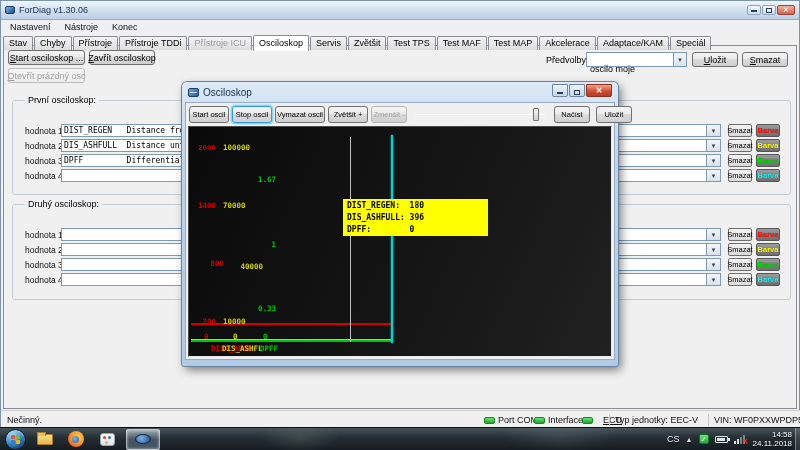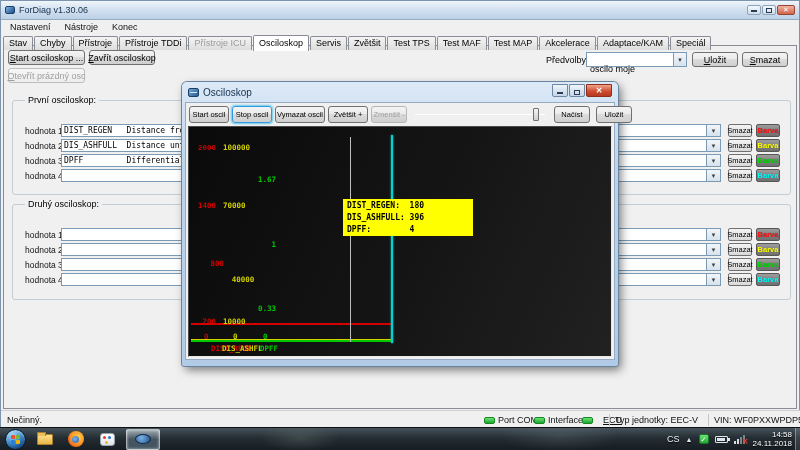--- a/index.html
+++ b/index.html
@@ -106,21 +106,21 @@
     border-radius:1px;background:linear-gradient(#f4f4f4,#cfcfcf);}
 
   .scope{position:absolute;left:2px;right:2px;top:23px;bottom:2px;
     background:linear-gradient(115deg,#0a0a0a,#151515 55%,#212121);
     border:1px solid;border-color:#4a4a4a #e8e8e8 #e8e8e8 #4a4a4a;overflow:hidden;}
   .scope-tick{position:absolute;font:bold 7.5px "DejaVu Sans Mono",monospace;line-height:8px;white-space:pre;}
   .scope-trace{position:absolute;height:2px;}
   .scope-cursor{position:absolute;left:161px;top:10px;width:1px;height:205px;background:#bdbdbd;}
   .scope-marker{position:absolute;left:202px;top:8px;width:2px;height:208px;background:#00d2d2;
     box-shadow:0 0 2px #00d2d2;}
-  .scope-tooltip{position:absolute;left:154px;top:72px;width:130px;height:37px;background:#ffff00;
+  .scope-tooltip{position:absolute;left:154px;top:72px;width:145px;height:37px;background:#ffff00;
     color:#000;font:bold 8px/12px "DejaVu Sans Mono",monospace;padding:1px 4px;white-space:pre;z-index:5;}
 
   
   .taskbar{position:absolute;left:0;top:427px;width:800px;height:23px;z-index:20;display:flex;align-items:center;
     background-image:radial-gradient(40px 14px at 300px 10px,rgba(170,190,170,.18),transparent),
       radial-gradient(60px 16px at 560px 8px,rgba(160,180,185,.16),transparent),
       linear-gradient(#46535b,#242d33 45%,#161d22);
     border-top:1px solid #0d1114;}
   .orb{width:21px;height:21px;border-radius:50%;margin-left:5px;position:relative;flex:0 0 auto;
     background:radial-gradient(circle at 35% 30%,#9fdcf9,#2d7dc4 50%,#123a6e 80%);
@@ -321,34 +321,34 @@
 
       <span class="scope-tick" style="color: rgb(212, 0, 0); left: 0px; width: 27px; text-align: right; top: 17px; font-family: Liberation Mono, monospace;">2000</span>
           <span class="scope-tick" style="color: rgb(212, 0, 0); left: 0px; width: 27px; text-align: right; top: 75px;">1400</span>
           <span class="scope-tick" style="color: rgb(212, 0, 0); left: 8px; width: 27px; text-align: right; top: 133px;">800</span>
           <span class="scope-tick" style="color: rgb(212, 0, 0); left: 0px; width: 27px; text-align: right; top: 191px;">200</span>
           <span class="scope-tick" style="color: rgb(212, 0, 0); left: 15px; top: 206px;">0</span>
           <span class="scope-tick" style="left: 0px; top: 218px; color: rgb(212, 0, 0); margin-left: 22px;">DIST_REGE</span>
           <div class="scope-trace" style="background: rgb(212, 0, 0); left: 2px; width: 200px; top: 196px;"></div>
           <span class="scope-tick" style="color: rgb(210, 210, 0); left: 34px; width: 40px; text-align: left; top: 17px;">100000</span>
           <span class="scope-tick" style="color: rgb(210, 210, 0); left: 34px; width: 40px; text-align: left; top: 75px;">70000</span>
-          <span class="scope-tick" style="color: rgb(210, 210, 0); left: 34px; width: 40px; text-align: center; top: 149px;">40000</span>
+          <span class="scope-tick" style="color: rgb(210, 210, 0); left: 34px; width: 40px; text-align: right; top: 136px;">40000</span>
           <span class="scope-tick" style="color: rgb(210, 210, 0); left: 34px; width: 40px; text-align: left; top: 191px;">10000</span>
           <span class="scope-tick" style="color: rgb(210, 210, 0); left: 44px; top: 206px;">0</span>
           <span class="scope-tick" style="left: 33px; top: 218px; color: rgb(210, 210, 0);">DIS_ASHFL</span>
           <div class="scope-trace" style="background: rgb(210, 210, 0); left: 2px; width: 200px; top: 212px;"></div>
           <span class="scope-tick" style="color: rgb(0, 200, 0); left: 38px; width: 49px; text-align: right; top: 49px;">1.67</span>
           <span class="scope-tick" style="color: rgb(0, 200, 0); left: 38px; width: 49px; text-align: right; top: 114px;">1</span>
           <span class="scope-tick" style="color: rgb(0, 200, 0); left: 38px; width: 49px; text-align: right; top: 178px;">0.33</span>
           <span class="scope-tick" style="color: rgb(0, 200, 0); left: 74px; top: 206px;">0</span>
           <span class="scope-tick" style="left: 71px; top: 218px; color: rgb(0, 200, 0);">DPFF</span>
           <div class="scope-trace" style="background: rgb(0, 200, 0); left: 2px; width: 200px; top: 213px;"></div>
           <span class="scope-cursor"></span>
           <span class="scope-marker"></span>
-          <div class="scope-tooltip"><div>DIST_REGEN:  180</div><div>DIS_ASHFULL: 396</div><div>DPFF:        4</div></div>
+          <div class="scope-tooltip"><div>DIST_REGEN:  180</div><div>DIS_ASHFULL: 396</div><div>DPFF:        0</div></div>
         </div>
     </div>
   </div>
 
   <div class="taskbar">
     <span class="orb">
       <span class="flag">
           <i class="f1"></i>
           <i class="f2"></i>
           <i class="f3"></i>

